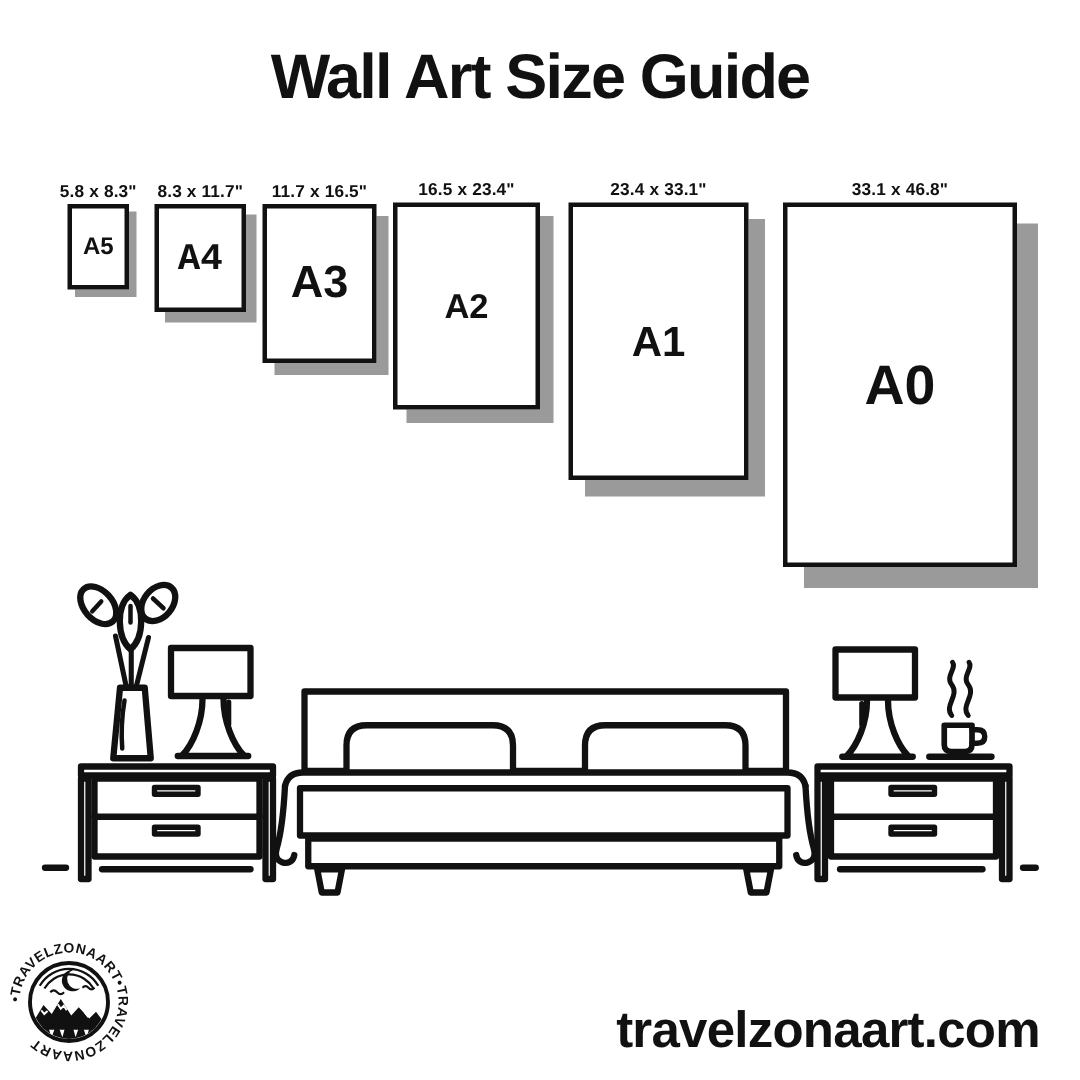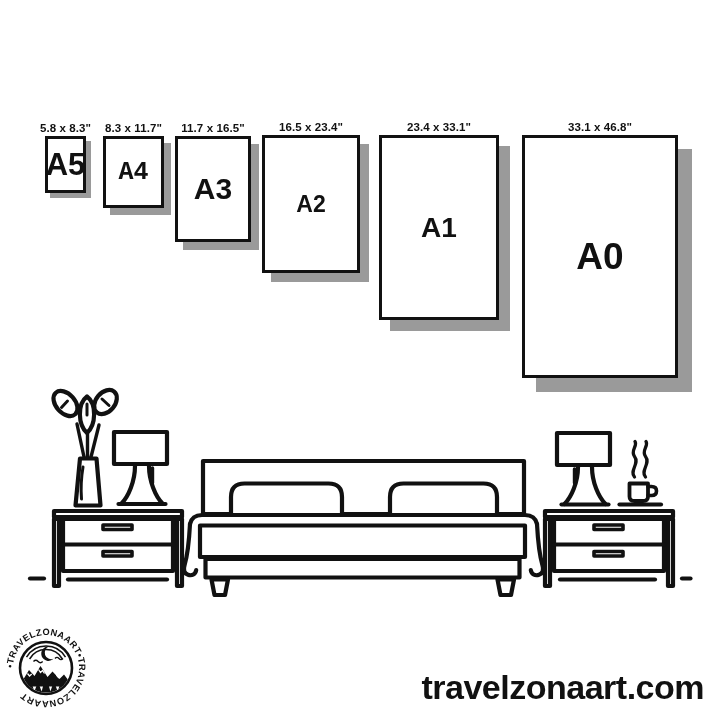--- a/index.html
+++ b/index.html
@@ -7,43 +7,44 @@
         font-family:"Liberation Sans","DejaVu Sans",sans-serif;color:#111;}
   .title{position:absolute;left:0;right:0;top:27px;text-align:center;
          font-size:42px;font-weight:700;letter-spacing:-1.2px;}
   
   .frame{position:absolute;background:#fff;border:3.5px solid #111;box-sizing:border-box;
          display:flex;align-items:center;justify-content:center;}
   .frame .dims{position:absolute;bottom:100%;margin-bottom:5px;left:50%;transform:translateX(-50%);
          white-space:nowrap;font-size:11.5px;font-weight:700;letter-spacing:.1px;}
   .frame .code{font-weight:700;}
   .a5{left:45px;top:136px;width:41px;height:57px;box-shadow:5px 5px 0 #9a9a9a;}
-  .a5 .code{font-size:31px;}
+  .a5 .code{font-size:16px;}
   .a4{left:103px;top:136px;width:61px;height:72px;box-shadow:7px 7px 0 #9a9a9a;}
   .a4 .code{font-size:25px;font-family:Liberation Mono, monospace;}
   .a3{left:175px;top:136px;width:76px;height:106px;box-shadow:8px 8px 0 #9a9a9a;}
   .a3 .code{font-size:30px;}
   .a2{left:262px;top:135px;width:98px;height:138px;box-shadow:9px 9px 0 #9a9a9a;}
   .a2 .code{font-size:23px;}
   .a1{left:379px;top:135px;width:120px;height:185px;box-shadow:11px 11px 0 #9a9a9a;}
   .a1 .code{font-size:28px;}
   .a0{left:522px;top:135px;width:156px;height:243px;box-shadow:14px 14px 0 #9a9a9a;}
   .a0 .code{font-size:37px;}
   
   .scene{position:absolute;left:0;top:380px;width:720px;height:225px;}
   .badge{position:absolute;left:2px;top:624px;width:88px;height:88px;}
   .badge text{font-family:"Liberation Sans","DejaVu Sans",sans-serif;}
-  .website{position:absolute;left:400px;top:668px;width:304px;text-align:right;
+  .website{position:absolute;left:400px;top:668px;width:304px;text-align:center;
            font-size:34px;font-weight:700;letter-spacing:-0.5px;}
 </style>
 </head>
 <body>
 
 <div class="page">
 
+  <div class="title">Wall Art Size Guide</div>
 
   <div class="frame a5">
     <span class="dims">5.8 x 8.3"</span>
     <span class="code">A5</span>
   </div>
   <div class="frame a4">
     <span class="dims">8.3 x 11.7"</span>
     <span class="code">A4</span>
   </div>
   <div class="frame a3">

